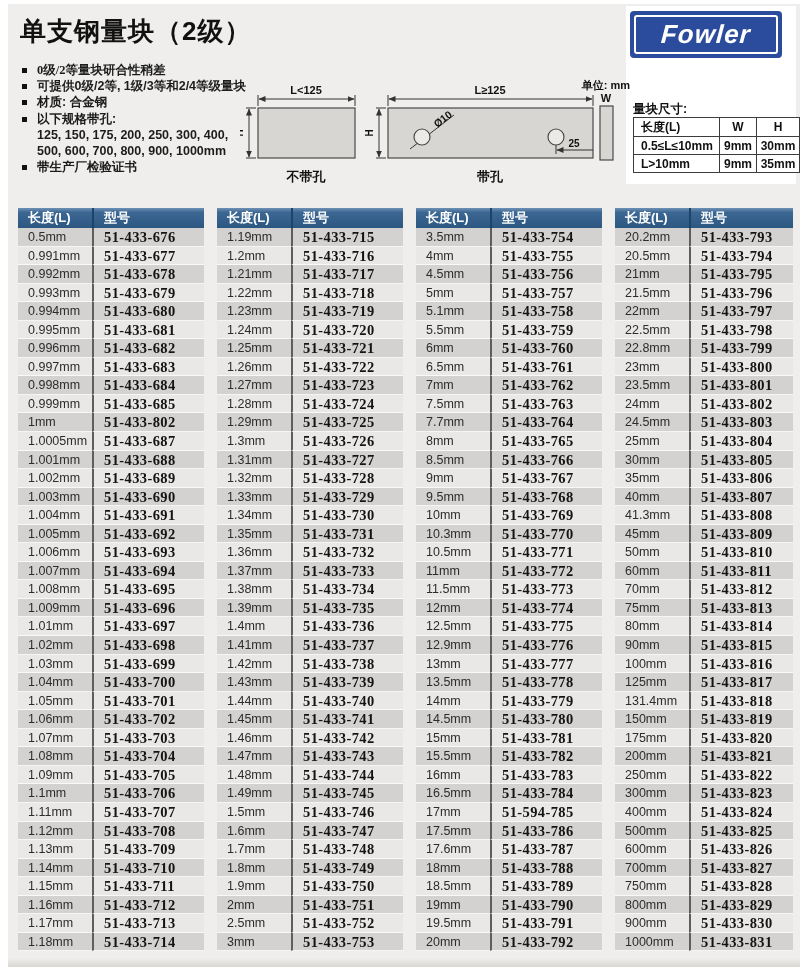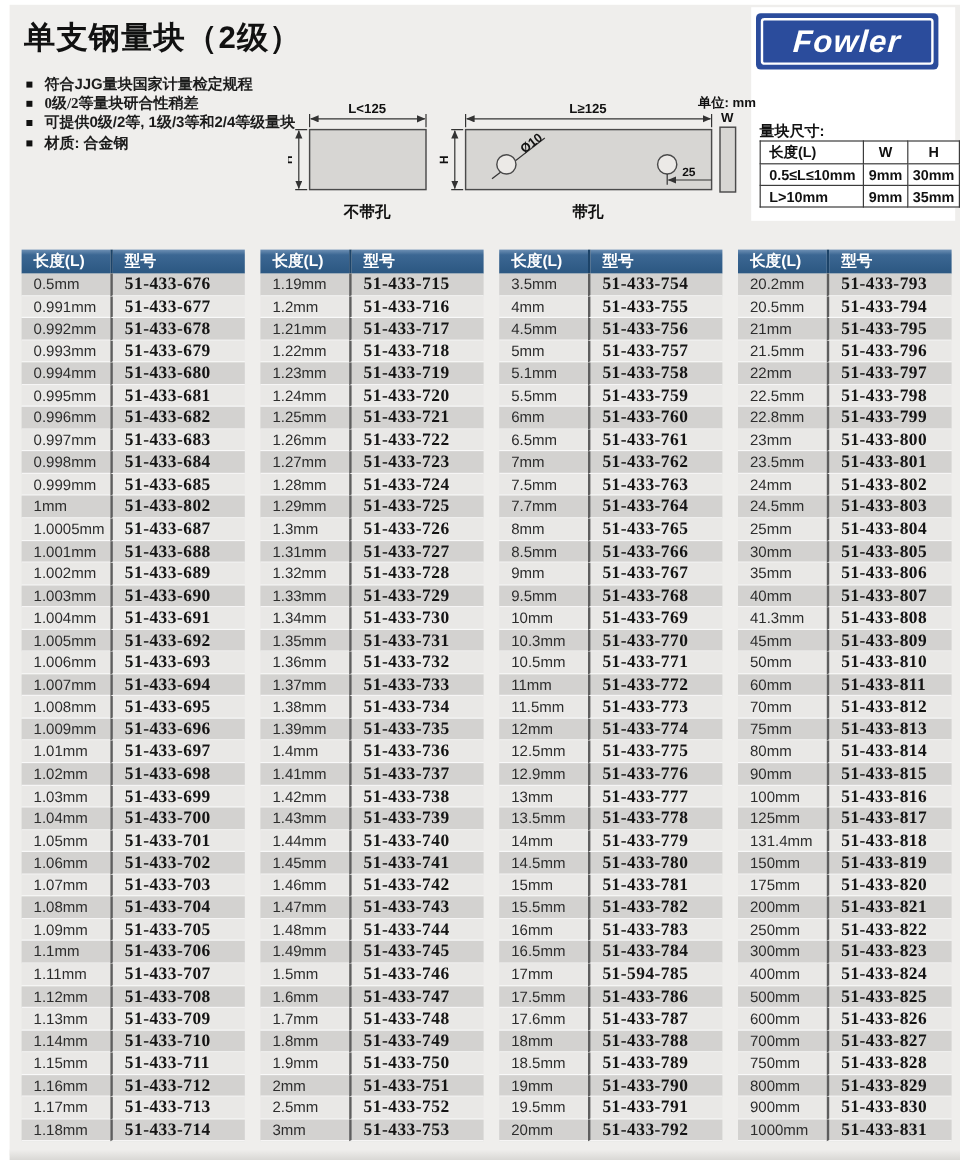--- a/index.html
+++ b/index.html
@@ -76,39 +76,47 @@
 <div class="fowler-logo">
   <div class="inner">
     <span class="logo-text">Fowler</span>
   </div>
 </div>
 
 <div class="spec-bullets">
     <div class="bullet-item">
       <div class="bullet-row">
         <div class="bullet-marker"></div>
-        <div class="bullet-text" style="display: inline;">符合JJG量块国家计量检定规程</div>
-      </div>
-    </div>
-    <div class="bullet-item">
-      <div class="bullet-row">
-        <div class="bullet-marker"></div>
         <div class="bullet-text" style="display: inline; font-family: Liberation Serif, serif;">0级/2等量块研合性稍差</div>
       </div>
     </div>
     <div class="bullet-item">
       <div class="bullet-row">
         <div class="bullet-marker"></div>
         <div class="bullet-text" style="display: inline;">可提供0级/2等, 1级/3等和2/4等级量块</div>
       </div>
     </div>
     <div class="bullet-item">
       <div class="bullet-row">
         <div class="bullet-marker"></div>
         <div class="bullet-text" style="display: inline;">材质: 合金钢</div>
+      </div>
+    </div>
+    <div class="bullet-item">
+      <div class="bullet-row">
+        <div class="bullet-marker"></div>
+        <div class="bullet-text" style="display: inline;">以下规格带孔:</div>
+      </div>
+      <div class="bullet-cont">125, 150, 175, 200, 250, 300, 400,</div>
+      <div class="bullet-cont">500, 600, 700, 800, 900, 1000mm</div>
+    </div>
+    <div class="bullet-item">
+      <div class="bullet-row">
+        <div class="bullet-marker"></div>
+        <div class="bullet-text" style="display: inline;">带生产厂检验证书</div>
       </div>
     </div>
   </div>
 
 <svg class="diagram" width="400" height="112" viewBox="0 0 400 112">
   <defs>
     <marker id="arr" markerWidth="8" markerHeight="8" refX="6.5" refY="3" orient="auto-start-reverse">
       <path d="M0,0 L7,3 L0,6 z" fill="#333"></path>
     </marker>
   </defs>

